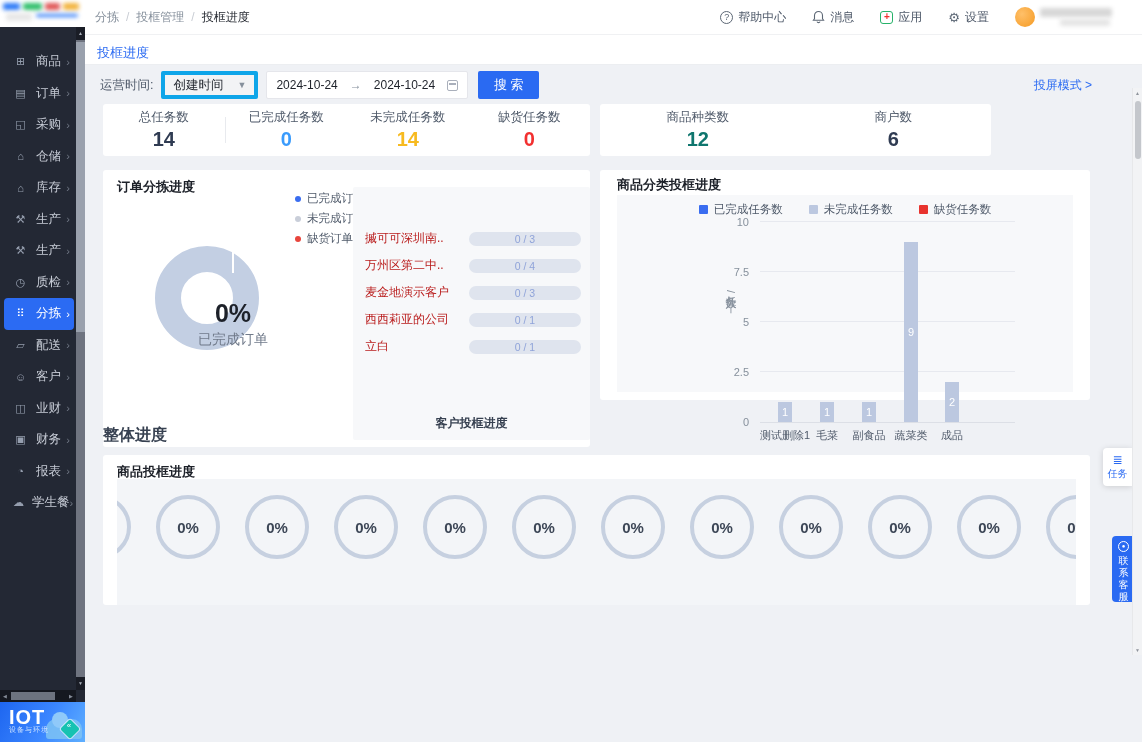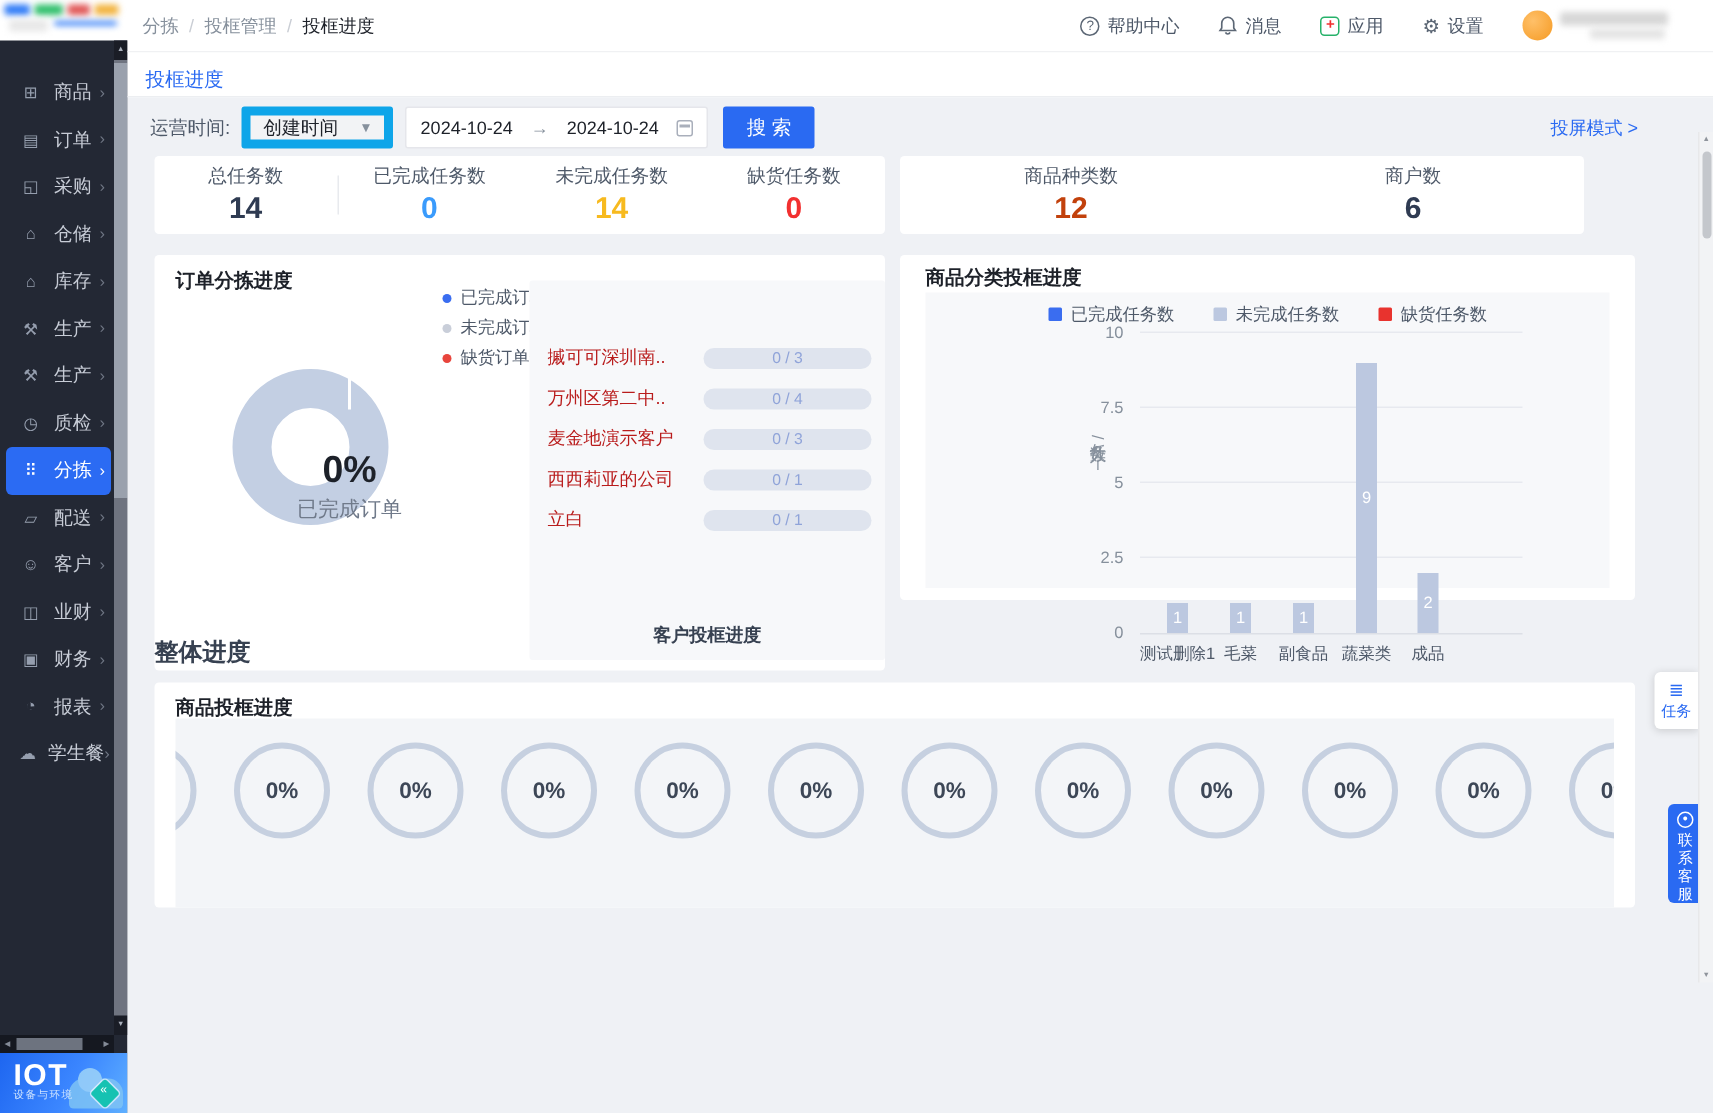--- a/index.html
+++ b/index.html
@@ -50,21 +50,21 @@
   .user-blur i { position:absolute; filter:blur(2px); border-radius:2px; }
 
   
   .tabbar { position:absolute; left:85px; top:35px; right:0; height:30px; background:#fff; border-bottom:1px solid #eceef1; padding:0 10px; }
   .tab { display:inline-block; margin-top:6px; padding:3px 2px 6px; font-size:13px; color:#2a6af2; font-weight:500; border-bottom:2px solid #2a6af2; cursor:pointer; }
 
   
   .content { position:absolute; left:85px; top:65px; right:0; bottom:0; background:#eff1f5; overflow:hidden; }
   .filter-row { position:absolute; left:15px; right:50px; top:6px; height:28px; display:flex; align-items:center; font-size:12.5px; color:#4e5969; }
   .f-label { margin-right:8px; }
-  .f-select { display:flex; align-items:center; height:28px; background:#f2f3f5; border:6px solid #0ea5e9; border-radius:2px; padding:0 8px; color:#1d2129; cursor:pointer; }
+  .f-select { display:flex; align-items:center; height:28px; background:#f2f3f5; border:4px solid #0ea5e9; border-radius:2px; padding:0 8px; color:#1d2129; cursor:pointer; }
   .f-select .caret { margin-left:14px; color:#86909c; font-size:9px; }
   .f-dates { display:flex; align-items:center; height:28px; background:#fff; border:1px solid #e5e6eb; border-radius:2px; padding:0 9px; margin-left:8px; color:#1d2129; font-size:12px; cursor:pointer; }
   .f-dates .darrow { margin:0 12px; color:#86909c; }
   .cal { width:11px; height:11px; border:1px solid #a9afbb; border-radius:2px; position:relative; margin-left:12px; }
   .cal::before { content:""; position:absolute; left:1px; right:1px; top:2px; height:2px; background:#a9afbb; }
   .f-search { height:28px; width:61px; margin-left:10px; background:#2a6af2; color:#fff; border:none; border-radius:2px; font-size:13px; cursor:pointer; font-family:inherit; }
   .cast-link { margin-left:auto; color:#2a6af2; font-size:12px; cursor:pointer; }
 
   .card { position:absolute; background:#fff; border-radius:3px; }
   .stats-card { display:flex; align-items:center; height:52px; }
@@ -309,24 +309,24 @@
         </div>
         <div class="stat-cell">
           <div class="stat-label">未完成任务数</div>
           <div class="stat-value" style="color: rgb(247, 186, 31);">14</div>
         </div>
         <div class="stat-cell">
           <div class="stat-label">缺货任务数</div>
           <div class="stat-value" style="color: rgb(242, 48, 48);">0</div>
         </div>
       </div>
-    <div class="card stats-card" style="left:515px;top:39px;width:456px;">
+    <div class="card stats-card" style="left:515px;top:39px;width:391px;">
         <div class="stat-cell">
           <div class="stat-label">商品种类数</div>
-          <div class="stat-value" style="color: #c2410c;">12</div>
+          <div class="stat-value" style="color: #0f766e;">12</div>
         </div>
         <div class="stat-cell">
           <div class="stat-label">商户数</div>
           <div class="stat-value" style="color: rgb(47, 59, 82);">6</div>
         </div>
       </div>
 
     <div class="card" style="left:18px;top:105px;width:487px;height:277px;">
       <div class="panel-title">订单分拣进度</div>
       <div class="order-legend">

